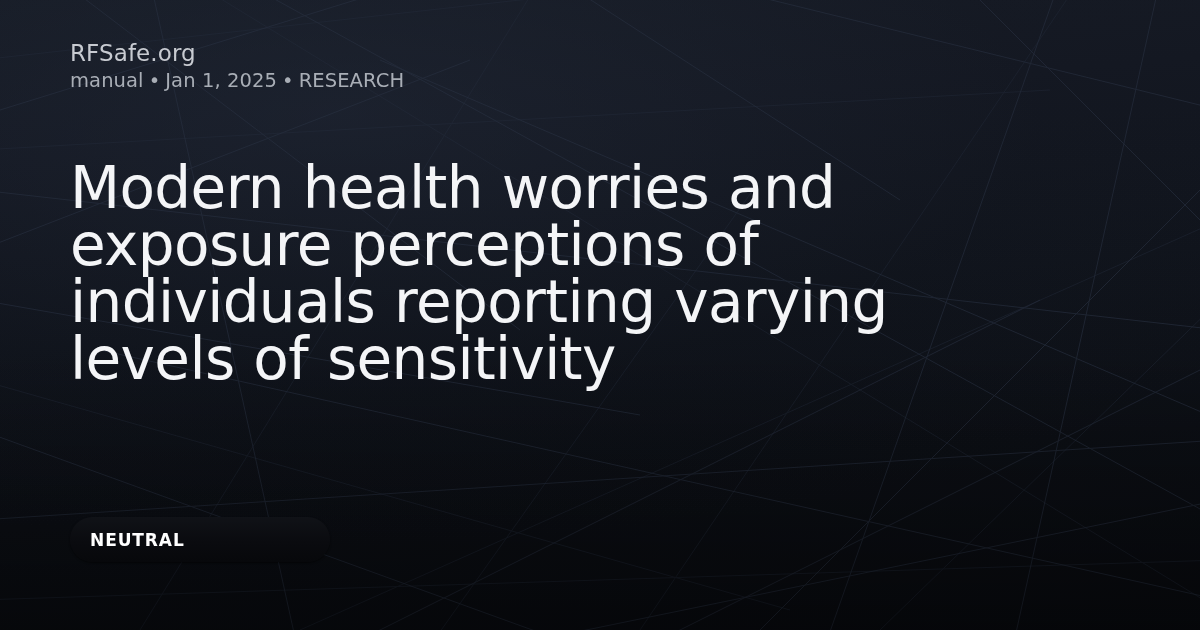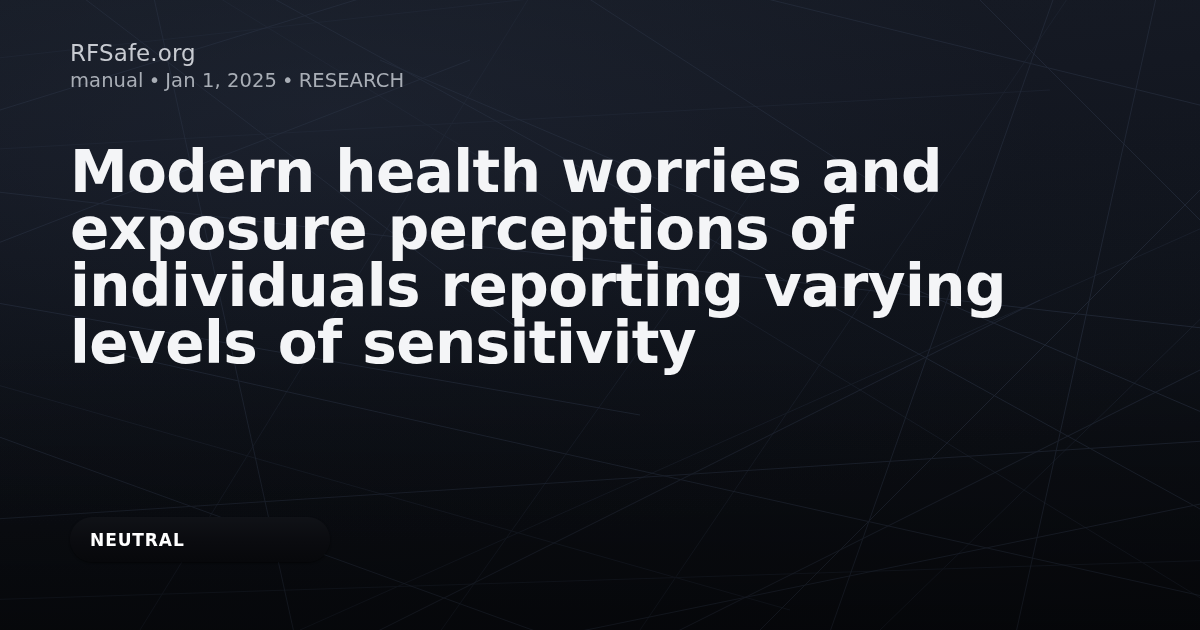--- a/index.html
+++ b/index.html
@@ -52,24 +52,24 @@
     font-weight: 400;
     color: #a9aeb6;
     letter-spacing: 0.1px;
     white-space: nowrap;
   }
   .meta-sep {
     color: #a9aeb6;
     padding: 0 5px;
   }
   .title {
-    margin-top: 50px;
+    margin-top: 66px;
     font-size: 58px;
     line-height: 57px;
-    font-weight: 700;
+    font-weight: 400;
     color: #f4f5f7;
     letter-spacing: -0.6px;
     max-width: 985px;
     word-spacing: 1px;
   }
   .spacer { flex: 1 1 auto; }
   .badge-row {
     display: flex;
     align-items: flex-start;
     margin-bottom: 24px;

